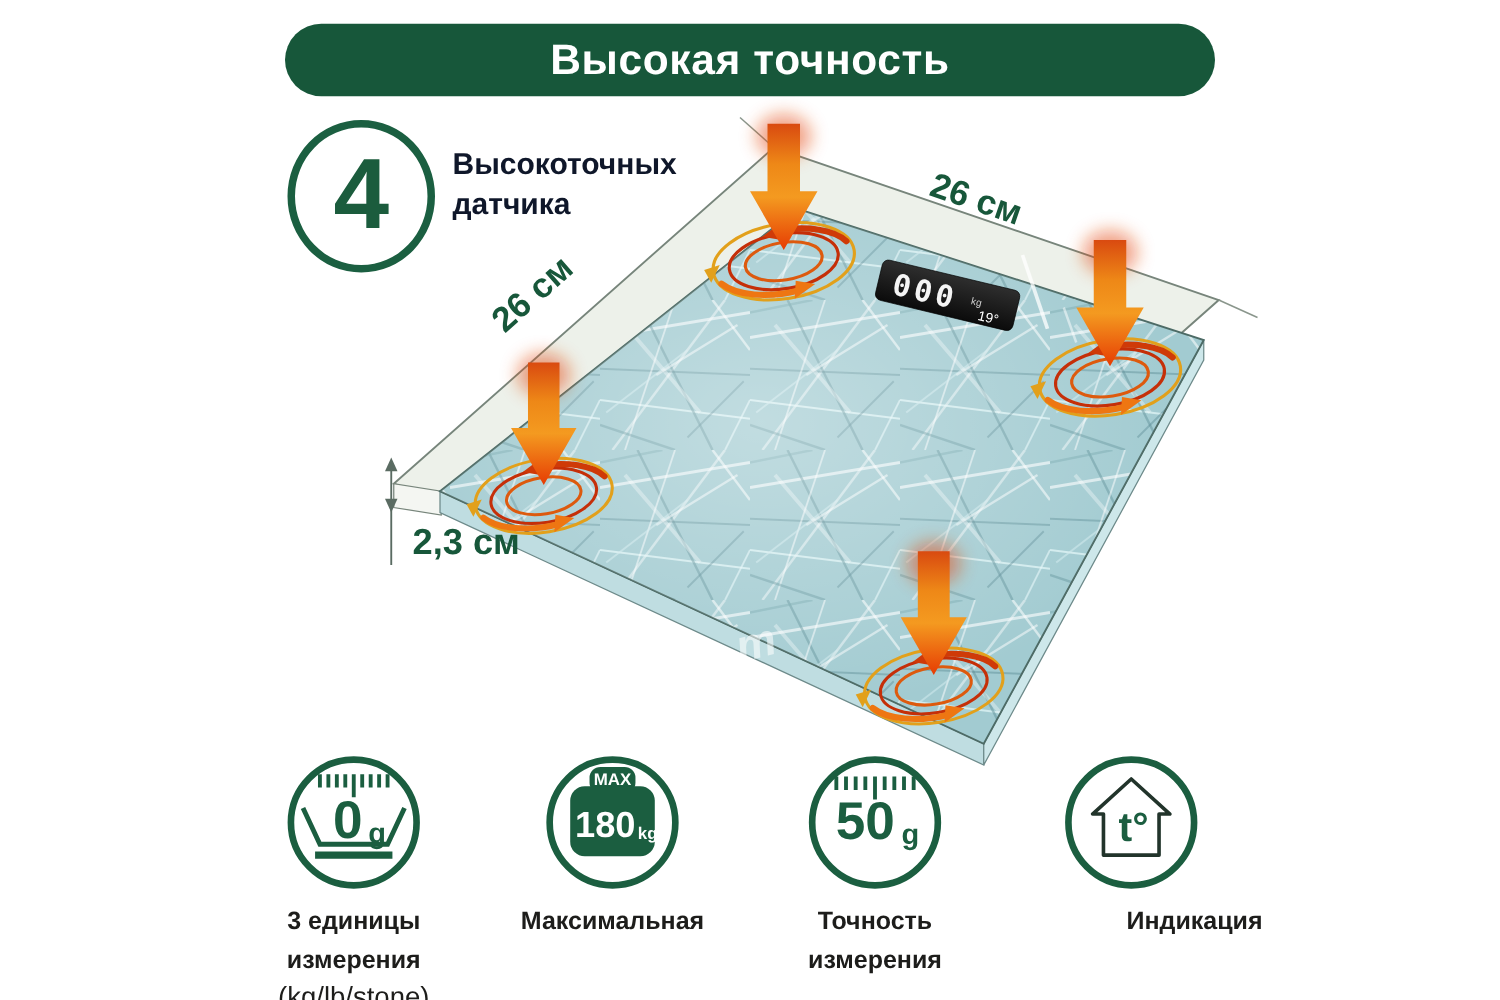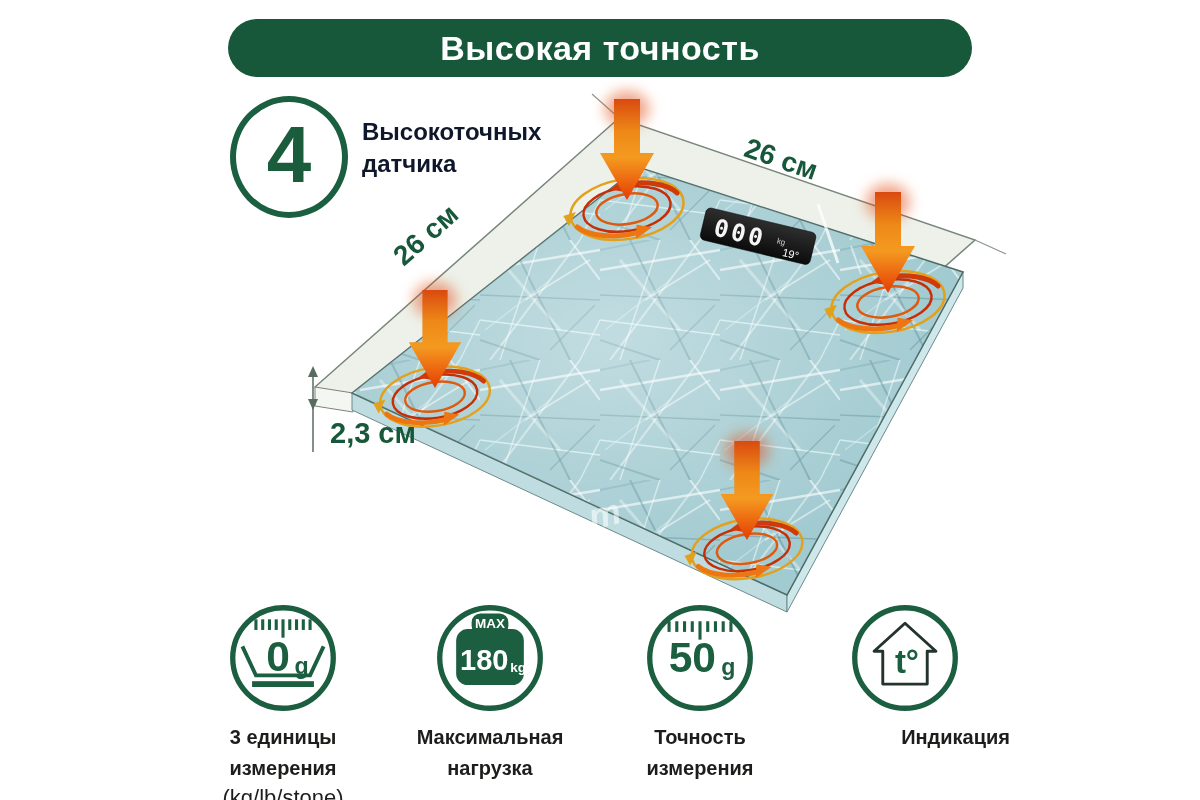--- a/index.html
+++ b/index.html
@@ -169,21 +169,20 @@
     <circle r="52" fill="none" stroke="#1b5e40" stroke-width="5.5"></circle>
     <rect x="-19" y="-46" width="38" height="22" rx="9" fill="#1b5e40"></rect>
     <rect x="-35" y="-30" width="70" height="58" rx="12" fill="#1b5e40"></rect>
     <text x="0" y="-31" text-anchor="middle" font-size="14" font-weight="bold" fill="#ffffff">MAX</text>
     <text x="-6" y="12" text-anchor="middle" font-size="30" font-weight="bold" fill="#ffffff">180</text>
     <text x="21" y="14" font-size="14" font-weight="bold" fill="#ffffff">kg</text>
   </svg>
 </div>
 <div class="caps" style="left:385px;">
   <div class="cap">Максимальная</div>
-  <div class="cap">нагрузка</div>
 </div>
 
 <div class="feat" style="left:595px;top:600px;">
   <svg width="116" height="116" viewBox="-60 -60 120 120">
     <circle r="52" fill="none" stroke="#1b5e40" stroke-width="5.5"></circle>
     <g stroke="#1b5e40" stroke-width="3.2">
       <line x1="-32" y1="-38" x2="-32" y2="-27"></line>
         <line x1="-24" y1="-38" x2="-24" y2="-27"></line>
       <line x1="-16" y1="-38" x2="-16" y2="-27"></line>
         <line x1="-8" y1="-38" x2="-8" y2="-27"></line>

